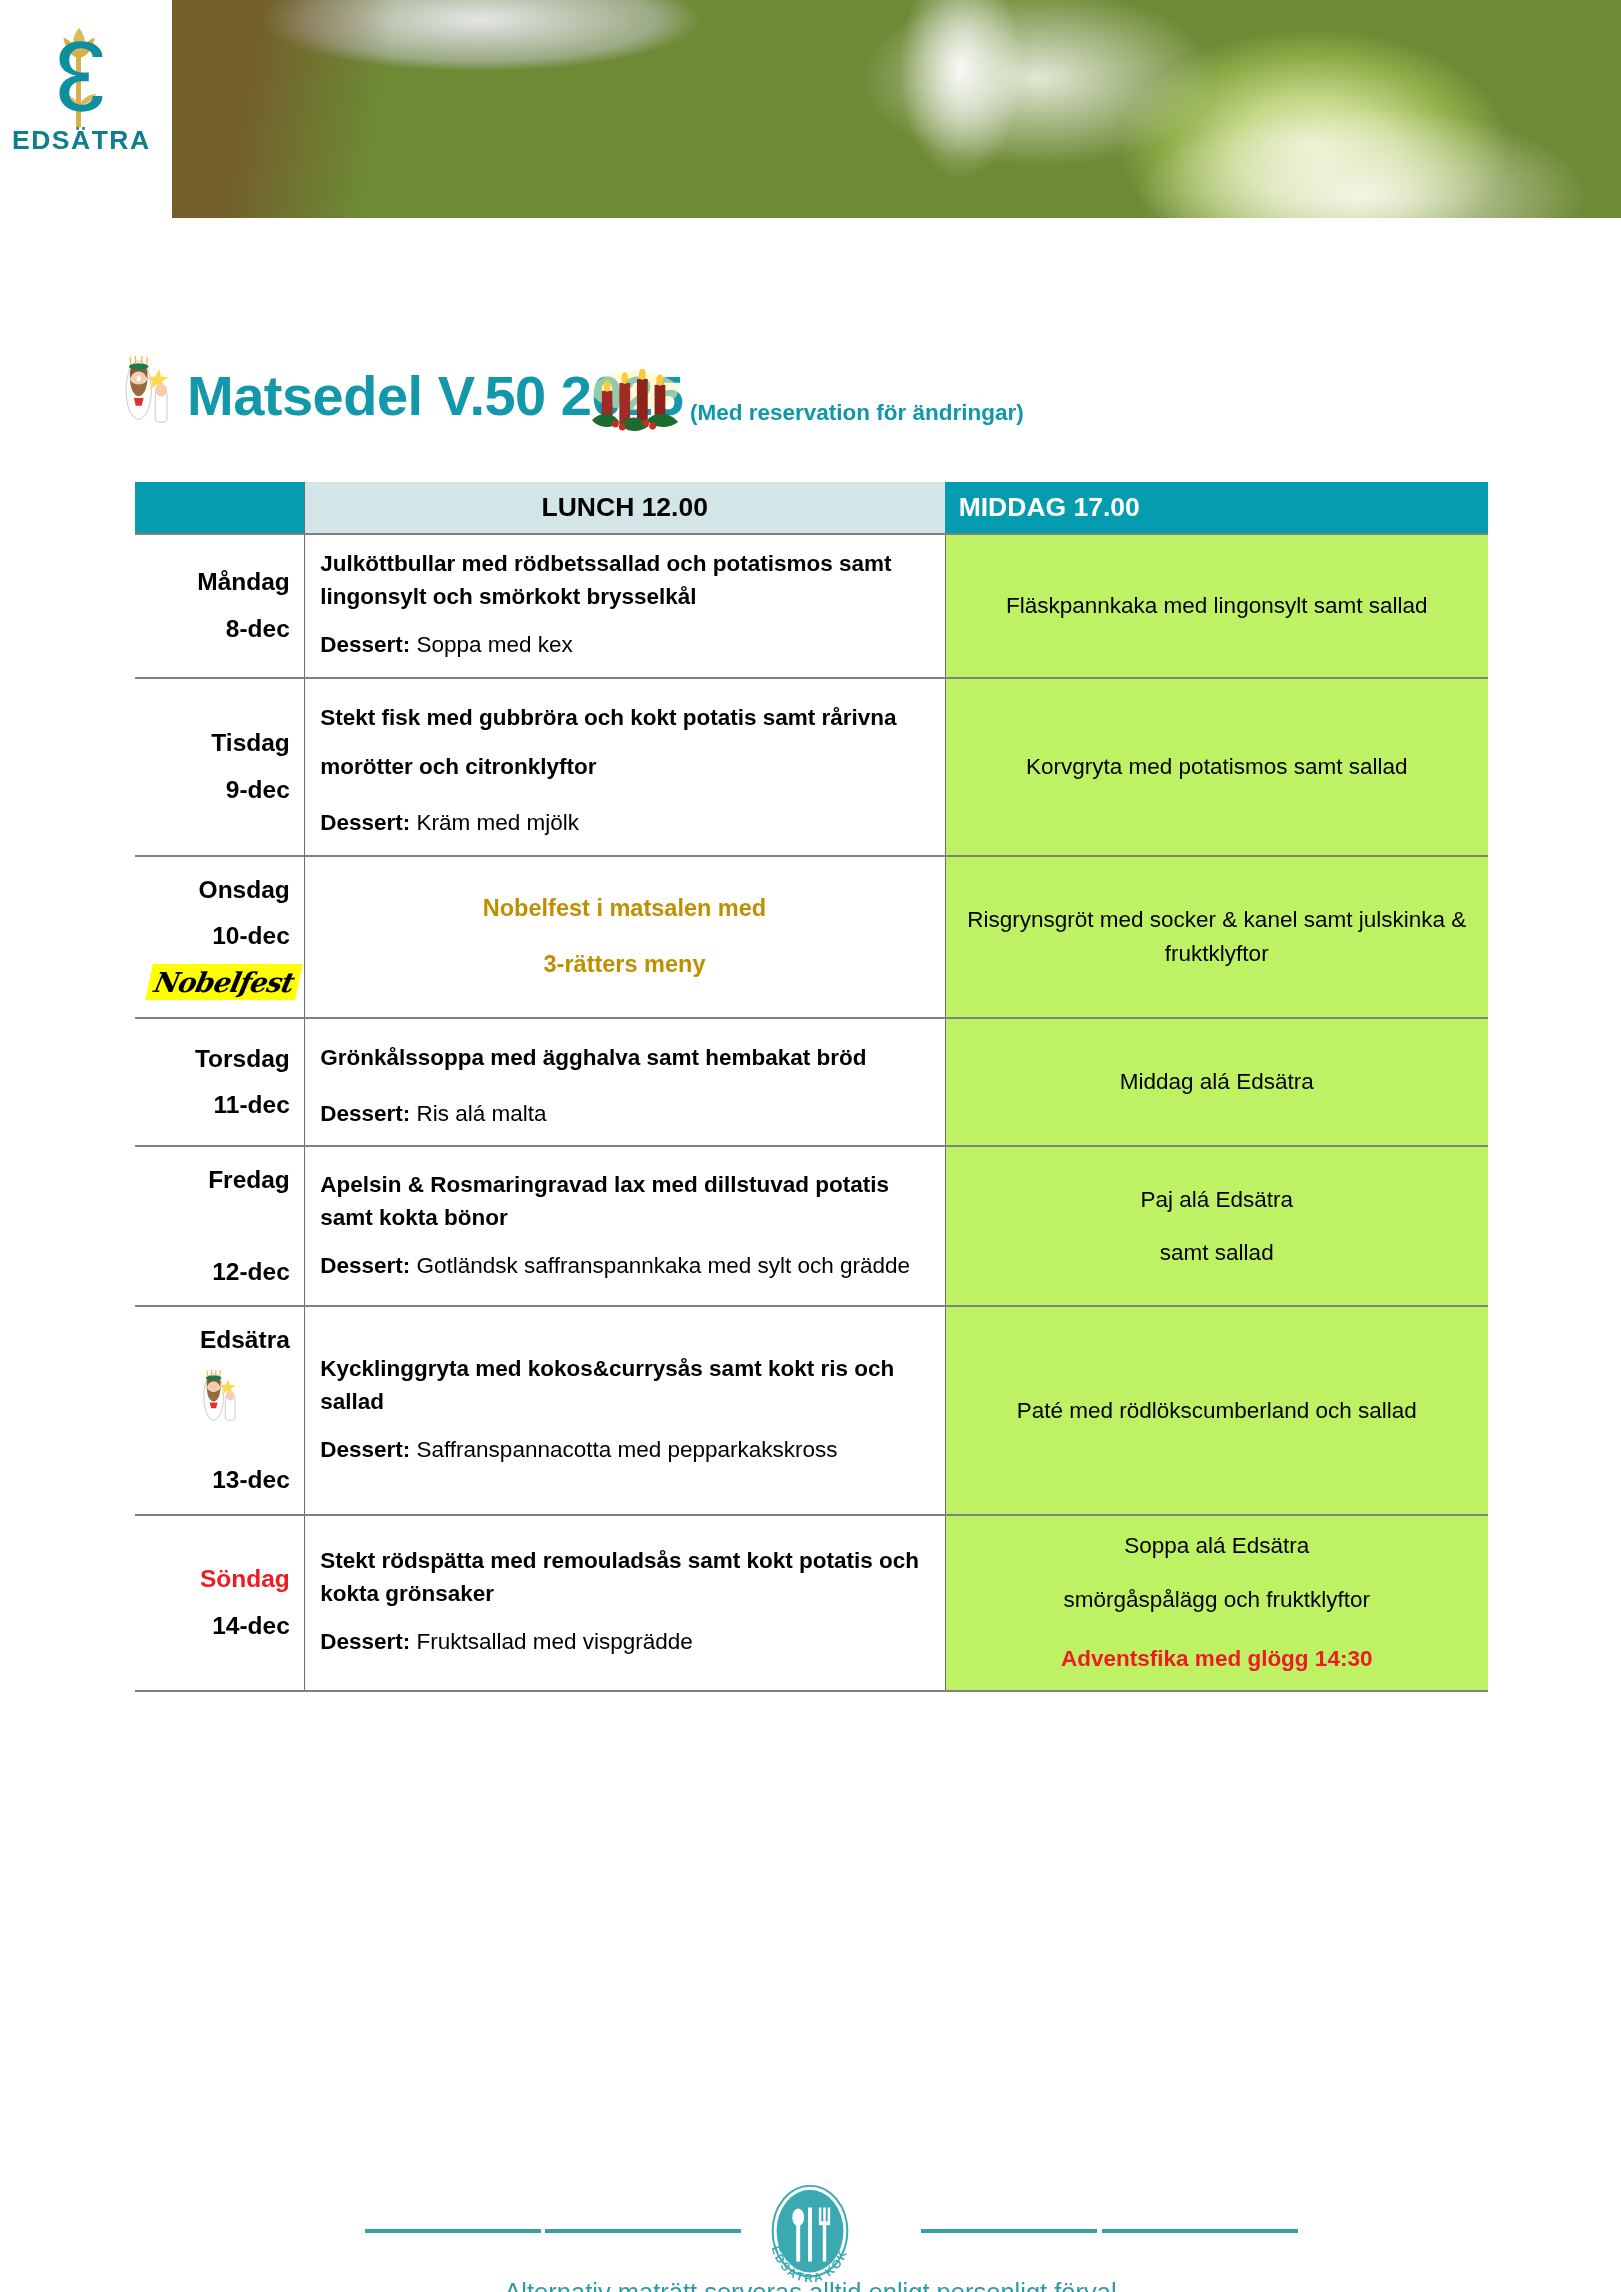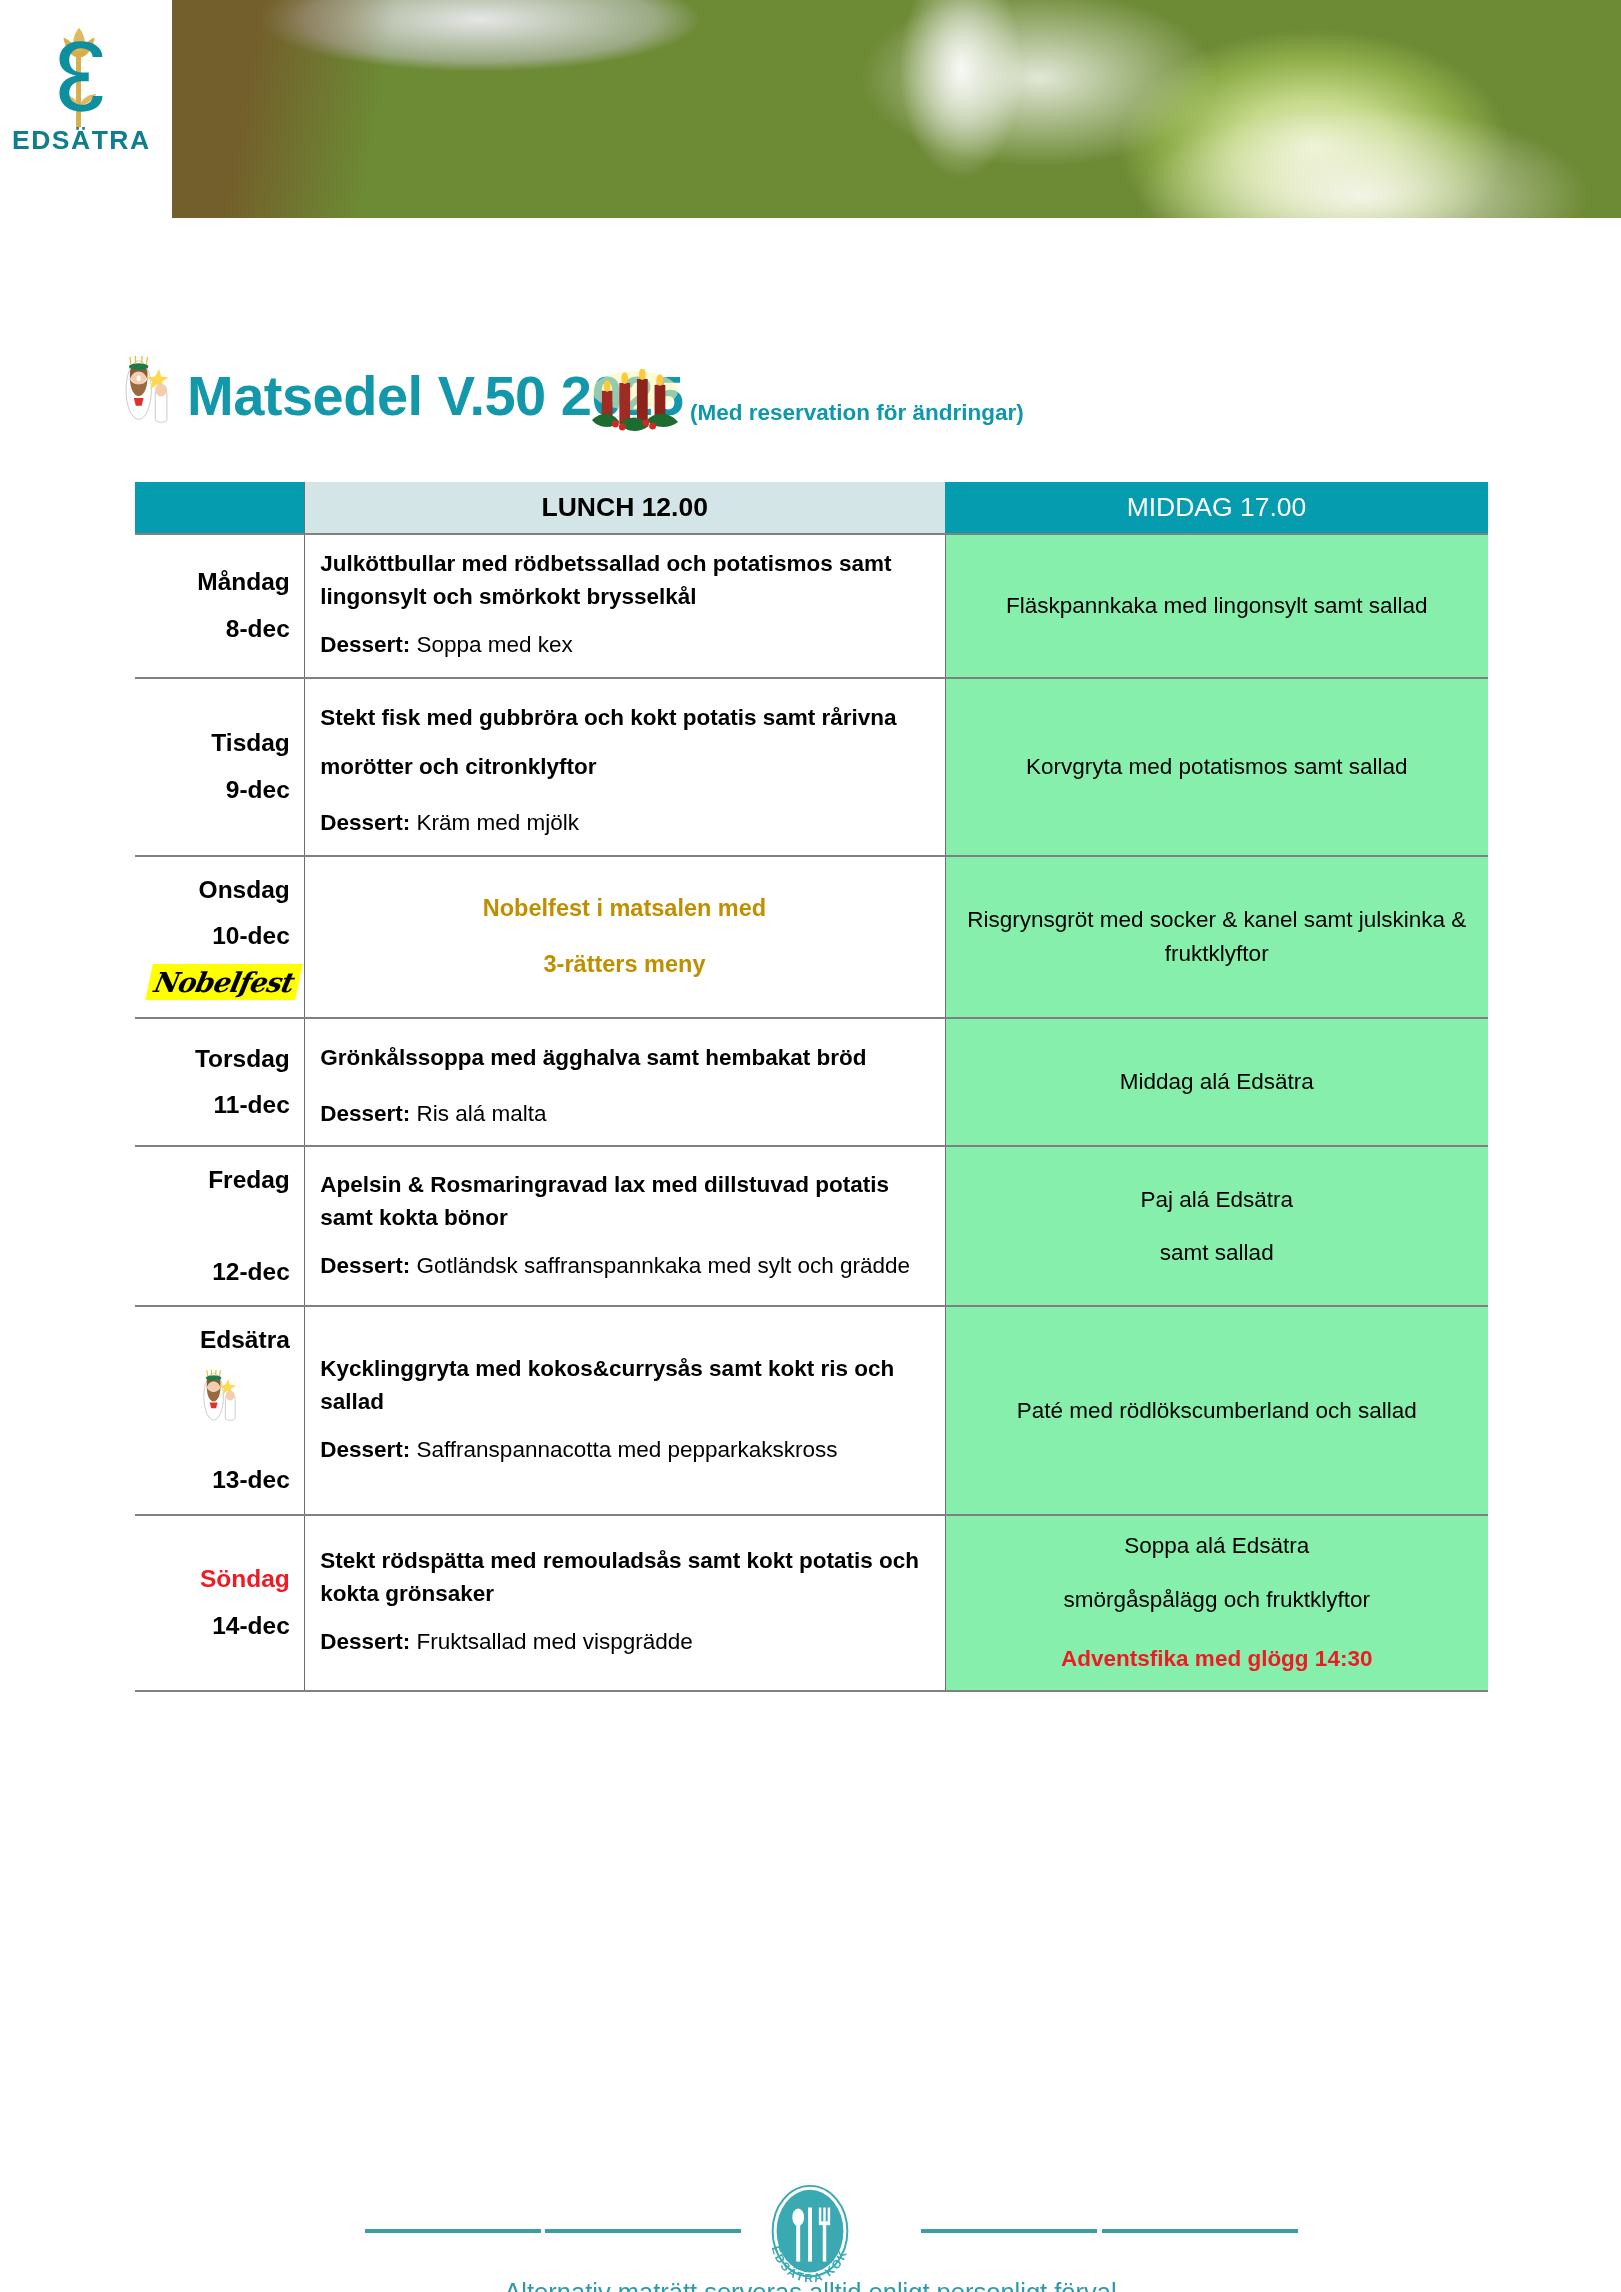--- a/index.html
+++ b/index.html
@@ -79,22 +79,22 @@
   }
   .menu-table tr:last-child td { border-bottom: 2.9px solid #808080; }
 
   .hdr-day   { background: #049cae; border-top: none !important; }
   .hdr-lunch {
     background: #d3e5e7; color: #000; font-size: 26.5px; font-weight: 700;
     text-align: center; padding: 11.8px 0; border-top: none !important;
     border-left: 1px solid #6d6d6d;
   }
   .hdr-dinner {
-    background: #049cae; color: #ffffff; font-size: 26.5px; font-weight: 400;
-    text-align: center; padding: 11.8px 0; border-top: none !important; margin-left: 38px;
+    background: #049cae; color: #ffffff; font-size: 26.5px; font-weight: 700;
+    text-align: left; padding: 11.8px 0; border-top: none !important; margin-left: 38px;
   }
 
   td.day {
     text-align: right; font-size: 24.5px; font-weight: 700; color: #000;
     line-height: 1.9; border-right: 1px solid #6d6d6d;
   }
   td.day .dayname { display: block; }
   td.day .daydate { display: block; }
   td.day.sunday .dayname { color: #ee1b24; }
 
@@ -110,21 +110,21 @@
     font-size: 22.5px; font-weight: 400; text-align: left; line-height: 1.42;
     margin-top: 15.7px;
   }
   .lunch-dessert b { font-weight: 700; }
   .nobel-note {
     color: #bf8f00; font-size: 23.5px; font-weight: 700; text-align: center;
     line-height: 2.4;
   }
 
   td.dinner {
-    background: #86efac; color: #000; font-size: 22.5px; font-weight: 400;
+    background: #bef264; color: #000; font-size: 22.5px; font-weight: 400;
     text-align: center; line-height: 1.5; padding: 13.7px 17.6px;
   }
   td.dinner .spaced { display: block; margin-top: 20px; }
   td.dinner .advent {
     display: block; margin-top: 25.5px; color: #ee1b24; font-weight: 700;
   }
 
   .nobel-tag {
     display: inline-block; background: #ffff00; color: #000;
     font-family: "DejaVu Serif", serif; font-style: italic; font-weight: 700;

